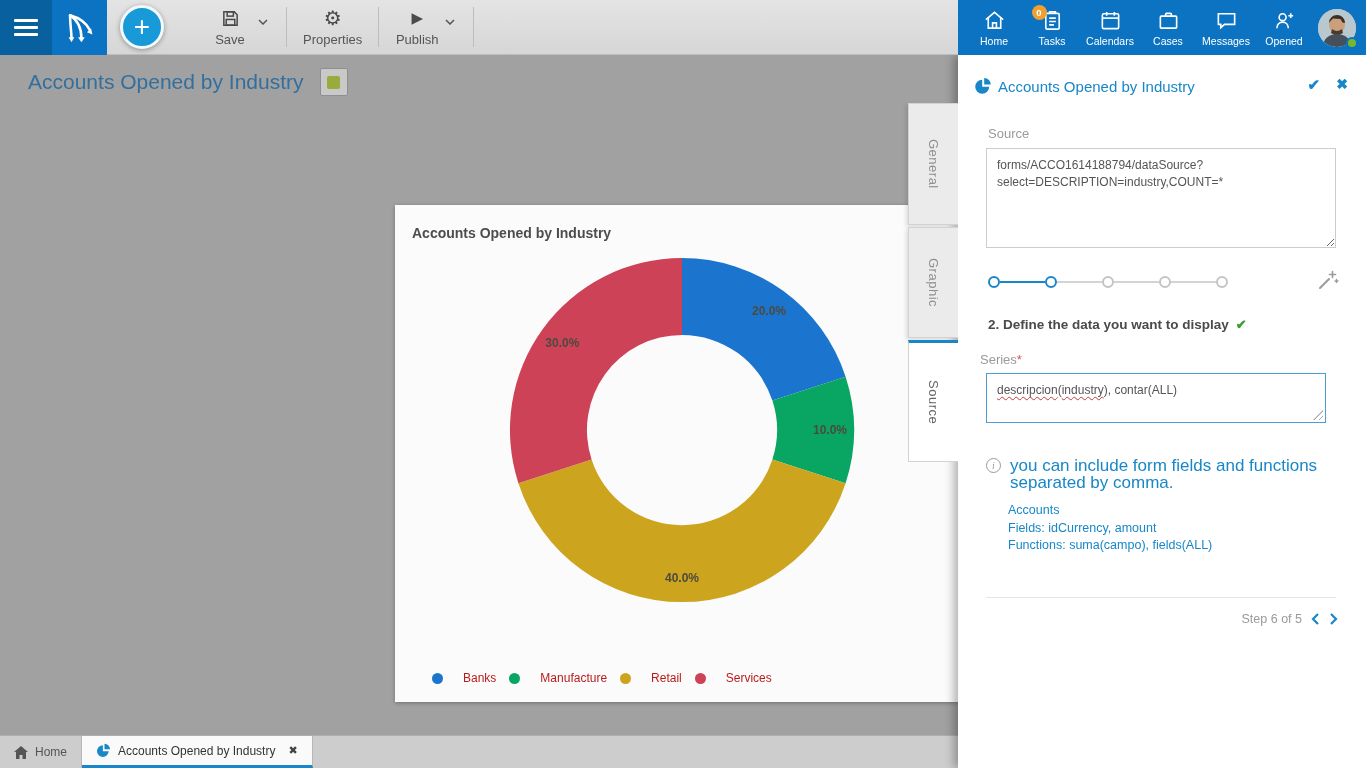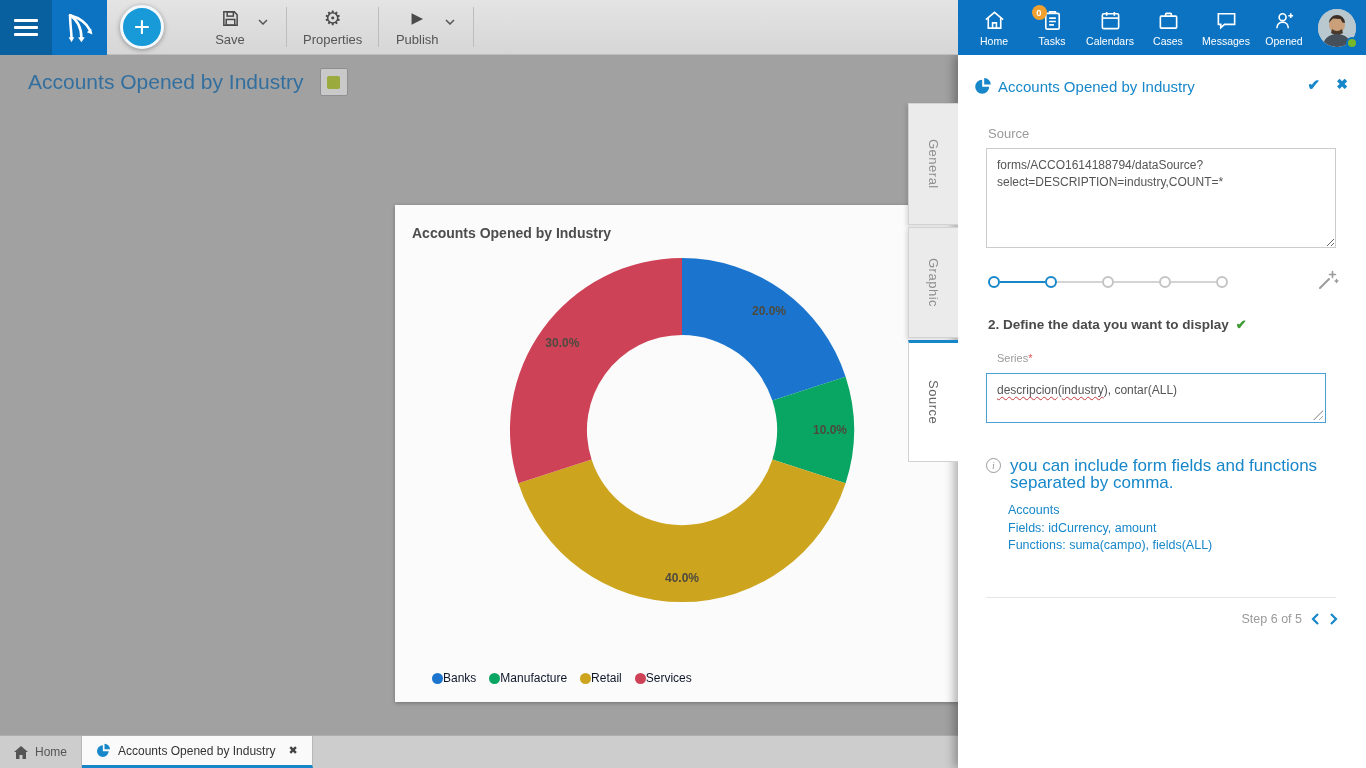--- a/index.html
+++ b/index.html
@@ -38,21 +38,21 @@
   .chip { width:28px; height:28px; border:1px solid #8f8f8f; background:#c9c9c9; border-radius:2px; display:flex; align-items:center; justify-content:center; cursor:pointer; }
   .chip-dot { width:13px; height:13px; background:#9aaa3c; border-radius:2px; }
 
   .chart-card { position:absolute; left:395px; top:150px; width:563px; height:497px; background:#fbfbfb; box-shadow:0 1px 4px rgba(0,0,0,.3); }
   .chart-title { position:absolute; left:17px; top:20px; font-size:14px; font-weight:bold; color:#4d4d4d; }
   #donut { position:absolute; left:0; top:0; width:563px; height:497px; }
   .donut-center { position:absolute; left:187px; top:199px; width:200px; text-align:center; pointer-events:none; }
   .total-label { font-size:17px; color:#666; }
   .total-value { font-size:24px; color:#555; margin-top:9px; }
   #chart-legend { position:absolute; left:37px; bottom:17px; display:flex; align-items:center; gap:13px; }
-  .legend-item { display:flex; align-items:center; gap:0; font-size:12px; color:#0f172a; cursor:pointer; }
+  .legend-item { display:flex; align-items:center; gap:20px; font-size:12px; color:#b91c1c; cursor:pointer; }
   .legend-dot { width:11px; height:11px; border-radius:50%; }
 
   
   .bottombar { position:absolute; left:0; top:735px; width:958px; height:33px; background:#cdcdcd; border-top:1px solid #aeaeae; display:flex; z-index:10; }
   .btab { display:flex; align-items:center; gap:7px; padding:0 14px; font-size:12px; color:#555; border-right:1px solid #b7b7b7; cursor:pointer; white-space:nowrap; }
   .btab.active { background:#fafafa; color:#333; border-bottom:3px solid #1787c9; }
   .tab-close { margin-left:6px; font-size:11px; color:#444; cursor:pointer; }
 
   
   .side-tabs { position:absolute; left:908px; top:103px; width:50px; display:flex; flex-direction:column; gap:2px; z-index:20; }
@@ -76,21 +76,21 @@
   .stepper { position:absolute; left:30px; top:221px; display:flex; align-items:center; }
   .step-circle { width:12px; height:12px; border:2px solid #c4c4c4; border-radius:50%; background:#fff; cursor:pointer; flex:none; }
   .step-circle.active { border-color:#1787c9; }
   .step-line { width:45px; height:2px; background:#d4d4d4; flex:none; }
   .step-line.active { background:#1787c9; }
   .wand-btn { position:absolute; right:26px; top:213px; cursor:pointer; }
 
   .step-heading { position:absolute; left:30px; top:262px; font-size:13.5px; font-weight:bold; color:#4a4a4a; }
   .step-heading .check { color:#3f9c35; margin-left:7px; font-size:13px; }
 
-  .series-label { position:absolute; left:39px; top:297px; font-size:11px; color:#9a9a9a; }
+  .series-label { position:absolute; left:22px; top:297px; font-size:13px; color:#9a9a9a; }
   .req { color:#d9534f; }
   .series-box { position:absolute; left:28px; top:318px; width:340px; height:50px; border:1px solid #4aa0d5; background:#fff; padding:8px 10px; font-size:12px; line-height:16px; color:#555; cursor:text; }
   .misspell { text-decoration:underline wavy #c23b3b; text-decoration-thickness:1px; text-underline-offset:2px; }
   .resize-corner { position:absolute; right:2px; bottom:2px; width:10px; height:10px; background:repeating-linear-gradient(135deg, transparent 0 3px, #a8a8a8 3px 4px); clip-path:polygon(100% 0, 100% 100%, 0 100%); }
 
   .info-row { position:absolute; left:28px; top:402px; display:flex; gap:9px; }
   .info-icon { width:15px; height:15px; border:1px solid #9a9a9a; border-radius:50%; color:#9a9a9a; font-size:10px; font-style:italic; font-family:"Liberation Serif", serif; display:flex; align-items:center; justify-content:center; flex:none; margin-top:1px; }
   .info-text { font-size:17px; color:#1787c9; line-height:17px; width:322px; }
   .examples { position:absolute; left:50px; top:447px; font-size:12.5px; color:#1787c9; line-height:17.5px; }
   .examples b { font-weight:normal; }

